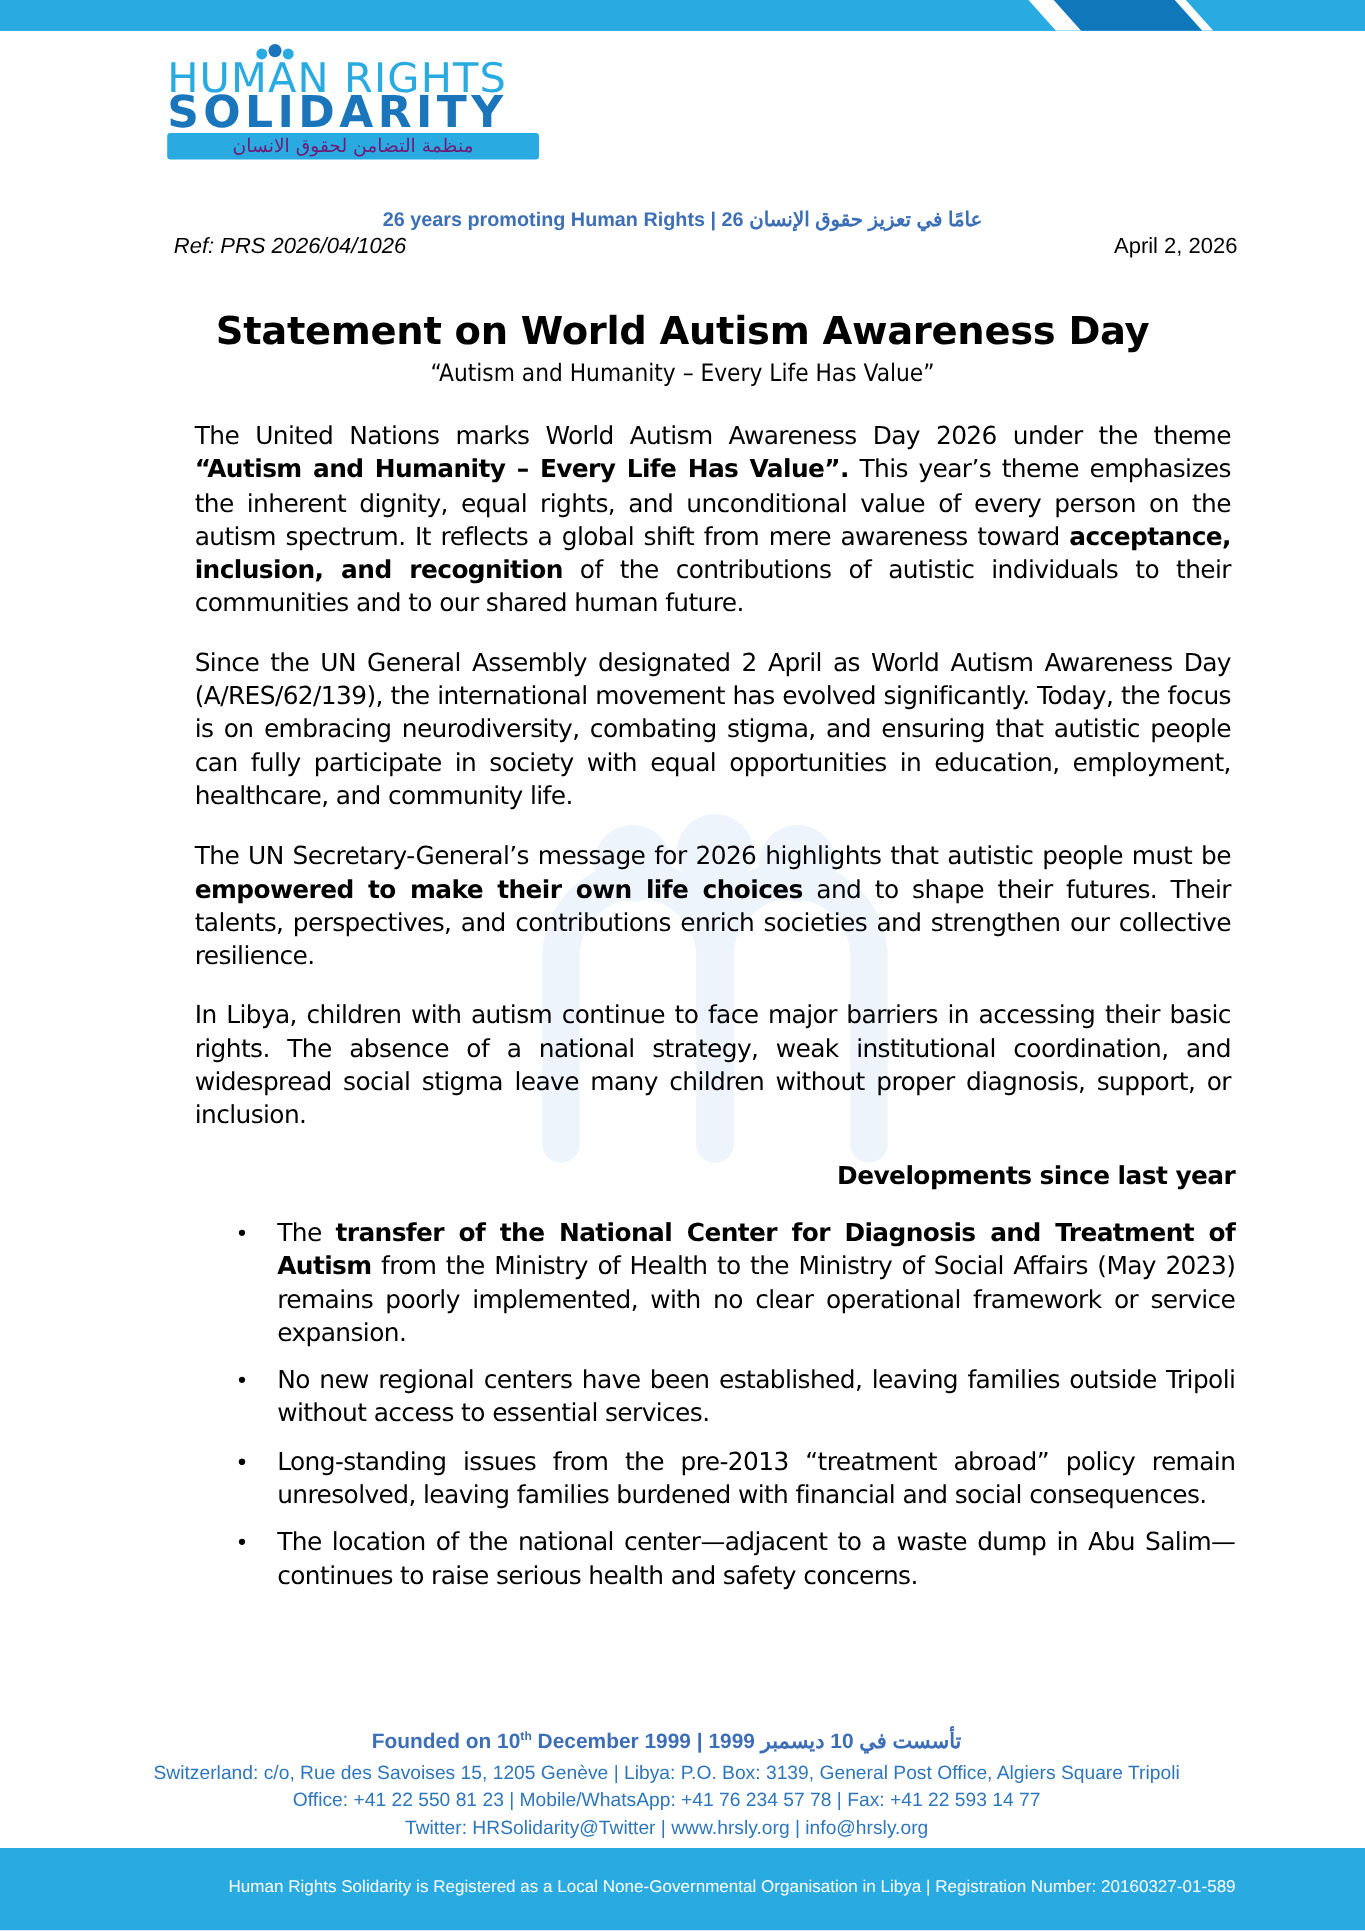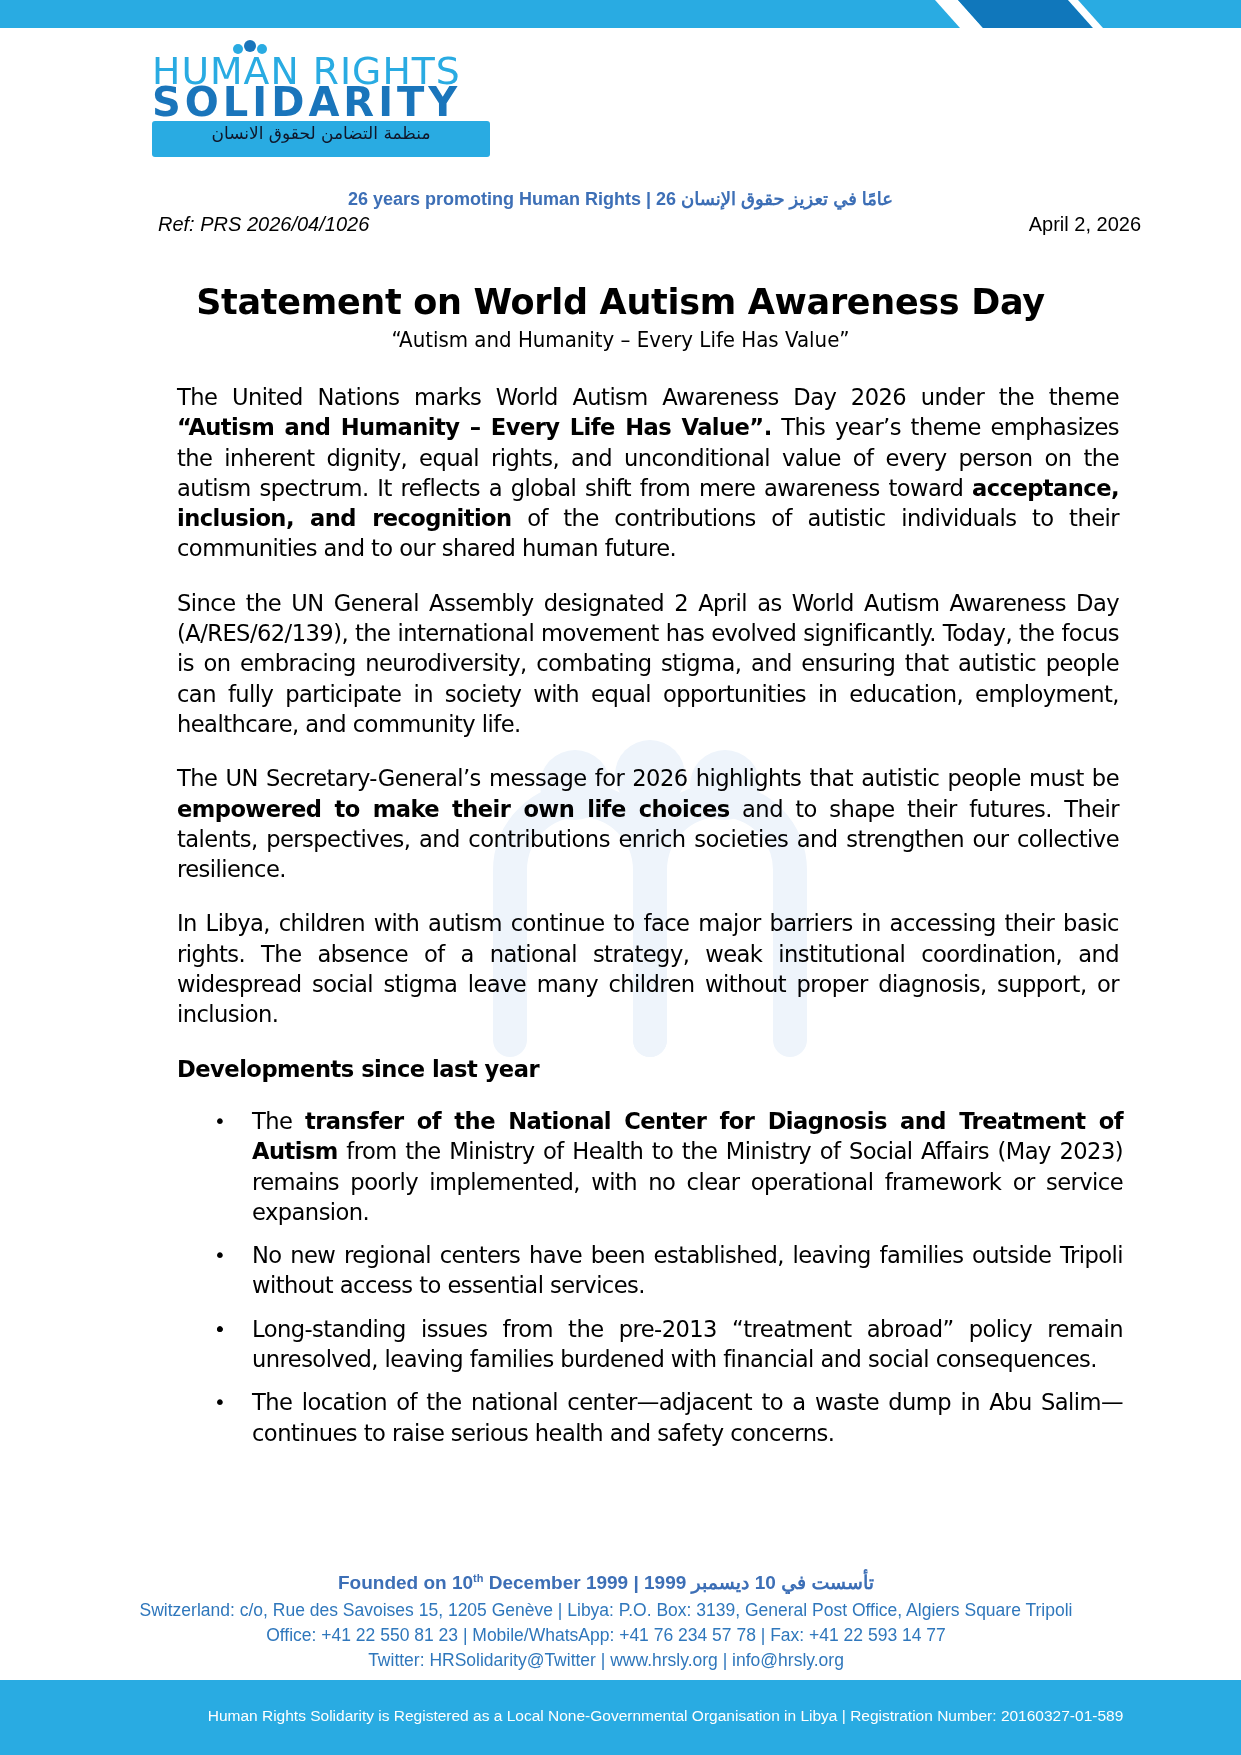--- a/index.html
+++ b/index.html
@@ -16,50 +16,50 @@
   .logo .line1 {
     position: absolute; left: 0; top: 10px; font-family: "DejaVu Sans", sans-serif;
     font-size: 37px; letter-spacing: 1px; color: #29abe2; font-weight: normal; white-space: nowrap;
     transform: scaleX(1.02); transform-origin: left top;
   }
   .logo .line2 {
     position: absolute; left: 0; top: 39px; font-family: "DejaVu Sans", sans-serif;
     font-size: 40px; letter-spacing: 4px; color: #1a75bb; font-weight: bold; white-space: nowrap;
   }
   .logo .arabic-band {
-    position: absolute; left: 0; top: 81px; width: 338px; height: 36px; border-radius: 3px;
-    background: #29abe2; color: #0f172a; font-size: 17px; text-align: center; line-height: 24px;
+    position: absolute; left: 0; top: 81px; width: 338px; height: 24px; border-radius: 3px;
+    background: #29abe2; color: #701a75; font-size: 17px; text-align: center; line-height: 24px;
     font-family: "DejaVu Sans", sans-serif; direction: rtl;
   }
 
   .tagline {
     position: absolute; left: 0; width: 1241px; top: 188px; text-align: center;
     font-family: "Liberation Sans", sans-serif; font-weight: bold; font-size: 18px; color: #3d6fb6;
   }
   .ref { position: absolute; left: 158px; top: 213px; font-family: "Liberation Sans", sans-serif; font-size: 20px; font-style: italic; }
-  .date { position: absolute; right: 100px; top: 213px; font-family: "Liberation Sans", sans-serif; font-size: 20px; }
+  .date { position: absolute; right: 116px; top: 213px; font-family: "Liberation Sans", sans-serif; font-size: 20px; }
 
   .title {
     position: absolute; left: 0; width: 1241px; top: 282px; text-align: center;
     font-family: "DejaVu Sans", sans-serif; font-weight: bold; font-size: 35px; letter-spacing: -0.3px;
   }
   .subtitle {
     position: absolute; left: 0; width: 1241px; top: 327px; text-align: center;
     font-family: "DejaVu Sans", sans-serif; font-size: 22px; transform: scaleX(0.9);
   }
 
   .watermark { position: absolute; left: 480px; top: 740px; width: 340px; height: 320px; }
 
   .body-text {
     position: absolute; left: 177px; width: 946px; top: 382px;
     font-family: "DejaVu Sans", sans-serif; font-size: 22.6px; line-height: 30.3px;
   }
   .para { text-align: justify; margin: 0 4px 24px 0; letter-spacing: -0.55px; word-spacing: 0px; }
   .para b { font-weight: bold; }
-  .section-heading { font-weight: bold; font-size: 22.6px; margin: 0 0 22px 0; letter-spacing: -0.5px; }
+  .section-heading { font-weight: bold; font-size: 22.6px; margin: 0 0 22px 0; letter-spacing: -0.5px; text-align: right; }
   ul.bullets { list-style: none; margin: 0; padding: 0; }
   ul.bullets li { position: relative; padding-left: 75px; margin-bottom: 13px; text-align: justify; letter-spacing: -0.55px; }
   ul.bullets li .bullet-dot { position: absolute; left: 37px; top: 0; font-size: 20px; }
 
   .footer-contact {
     position: absolute; left: 0; width: 1212px; top: 1571px; text-align: center;
     font-family: "Liberation Sans", sans-serif; color: #2f77bc;
   }
   .footer-contact .founded { font-weight: bold; font-size: 19px; color: #3d6fb6; margin-bottom: 4px; }
   .footer-contact .founded sup { font-size: 11px; }

